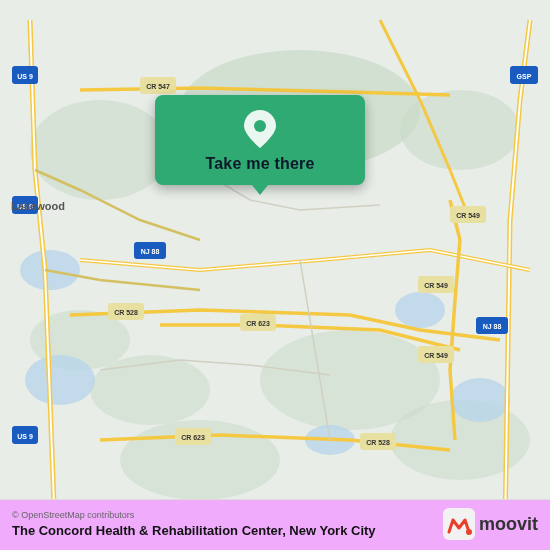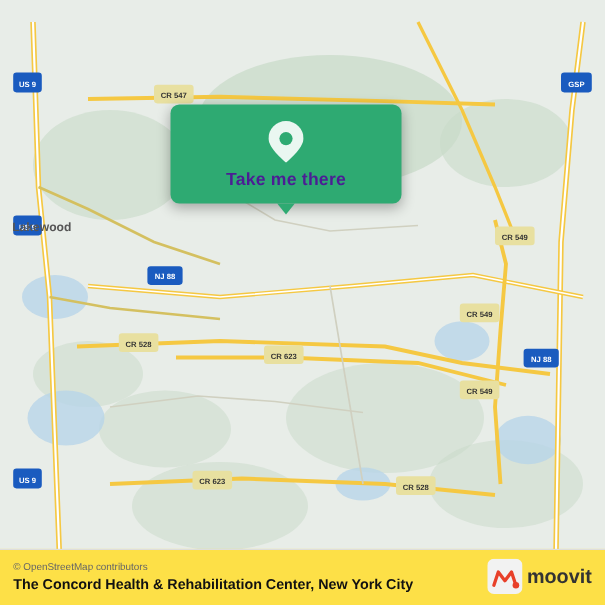--- a/index.html
+++ b/index.html
@@ -67,33 +67,33 @@
       margin-top: 16px;
       margin-bottom: 8px;
       width: 36px;
       height: 36px;
       display: flex;
       align-items: center;
       justify-content: center;
     }
 
     .popup-label {
-      color: #4c1d95;
+      color: #0f172a;
       font-size: 16px;
       font-weight: 600;
       letter-spacing: 0.2px;
     }
 
     
     .bottom-bar {
       position: absolute;
       bottom: 0;
       left: 0;
       right: 0;
-      background: #fde047;
+      background: #f0abfc;
       padding: 8px 12px 10px 12px;
       border-top: 1px solid #ddd;
       z-index: 20;
       display: flex;
       align-items: center;
       justify-content: space-between;
     }
 
     .bottom-left {
       display: flex;

